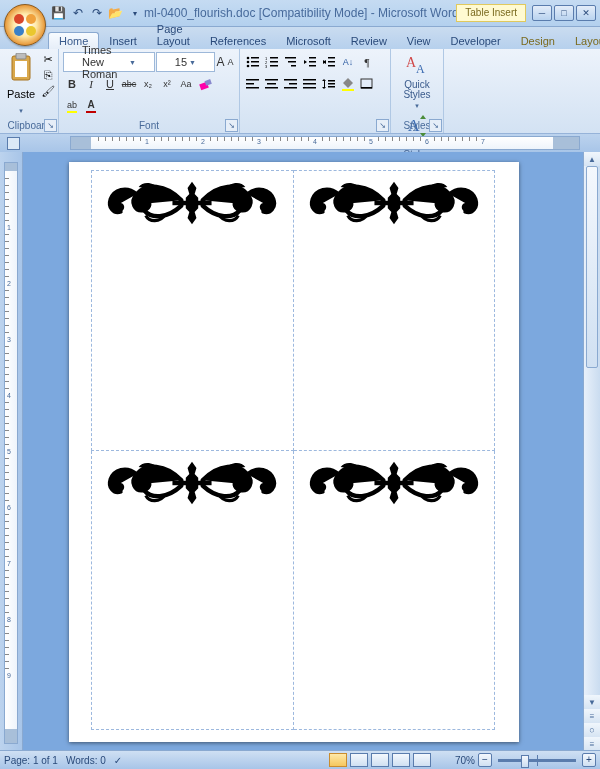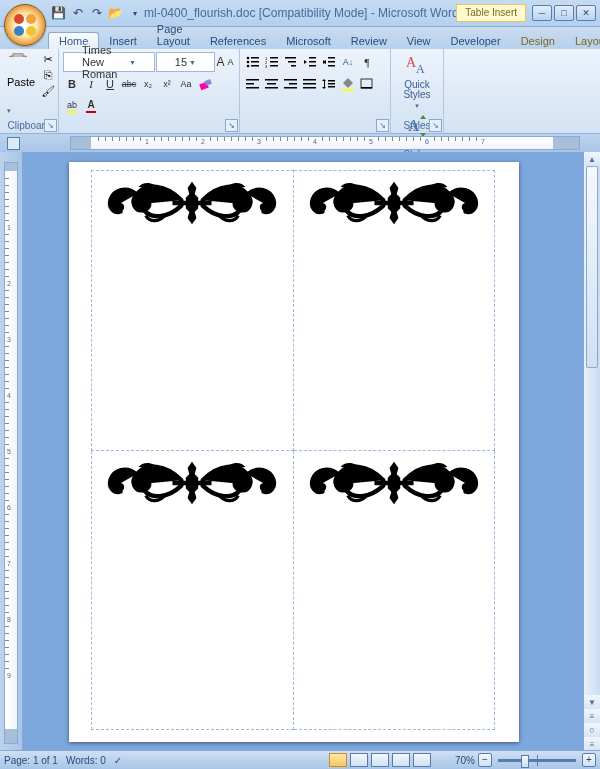--- a/index.html
+++ b/index.html
@@ -29,21 +29,21 @@
 .ribbon { height:84px; background:linear-gradient(#edf3fb,#d3e2f3);
   border-bottom:1px solid #96b3d9; display:flex; }
 .group { border-right:1px solid #b0c8e4; padding:2px 4px 14px; position:relative;
   display:flex; flex-direction:column; }
 .group-label { position:absolute; bottom:0; left:0; right:0; text-align:center;
   font-size:10px; color:#486a99; height:14px; line-height:14px; }
 .dlg-launcher{position:absolute;right:1px;bottom:1px;width:11px;height:11px;
   border:1px solid #8aa9d0;font-size:8px;color:#486a99;display:flex;
   align-items:center;justify-content:center;background:#e6eef8}
 .clipboard-group{width:50px}
-.paste-btn{display:flex;flex-direction:column;gap:19px;
+.paste-btn{display:flex;flex-direction:column;align-items:center;gap:7px;
   background:transparent;border:1px solid transparent;border-radius:3px;padding:1px 2px}
 .mini-col{display:flex;flex-direction:column;gap:0;margin-left:2px}
 .mini-btn{width:16px;height:16px;display:flex;align-items:center;justify-content:center;font-size:11px}
 .font-group { width:172px; }
 .row { display:flex; gap:1px; align-items:center; height:22px; }
 .combo { height:18px; background:#fff; border:1px solid #9db8d9;
   display:flex; align-items:center; padding:0 18px; font-size:11px; color:#333; }
 .combo-arrow { margin-left:auto; font-size:7px; color:#486a99; padding-left:2px; }
 .btn { width:18px; height:18px; display:flex; align-items:center; justify-content:center;
   font-size:11px; color:#333; }
@@ -196,20 +196,21 @@
     <div class="row">
       <div class="btn" style="flex-direction:column">
         <span style="font-size:9px">ab</span>
           <div class="clr-bar" style="background:#ffff00"></div>
       </div>
       <div class="btn" style="flex-direction:column">
         <span style="font-size:10px;font-weight:bold">A</span>
           <div class="clr-bar" style="background:#c00000"></div>
       </div>
     </div>
+    <div class="group-label">Font</div>
     <div class="dlg-launcher">↘</div>
   </div>
 
   <div class="group para-group">
     <div class="row">
       <div class="btn">
           <svg width="14" height="12">
             <circle cx="2" cy="2" r="1.3"></circle>
             <rect x="5" y="1" width="8" height="1.5"></rect>
             <circle cx="2" cy="6" r="1.3"></circle>

